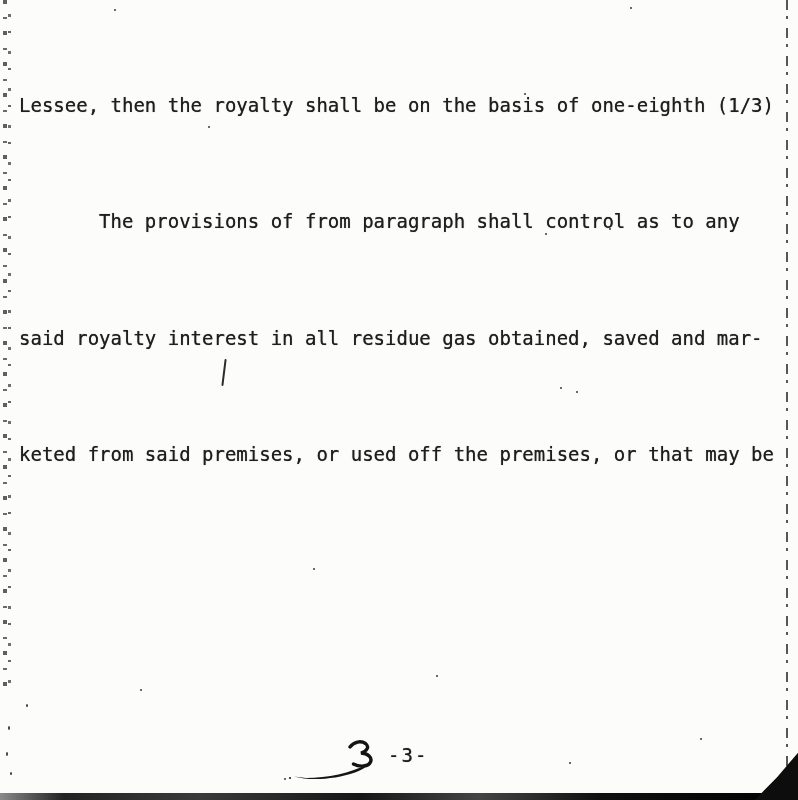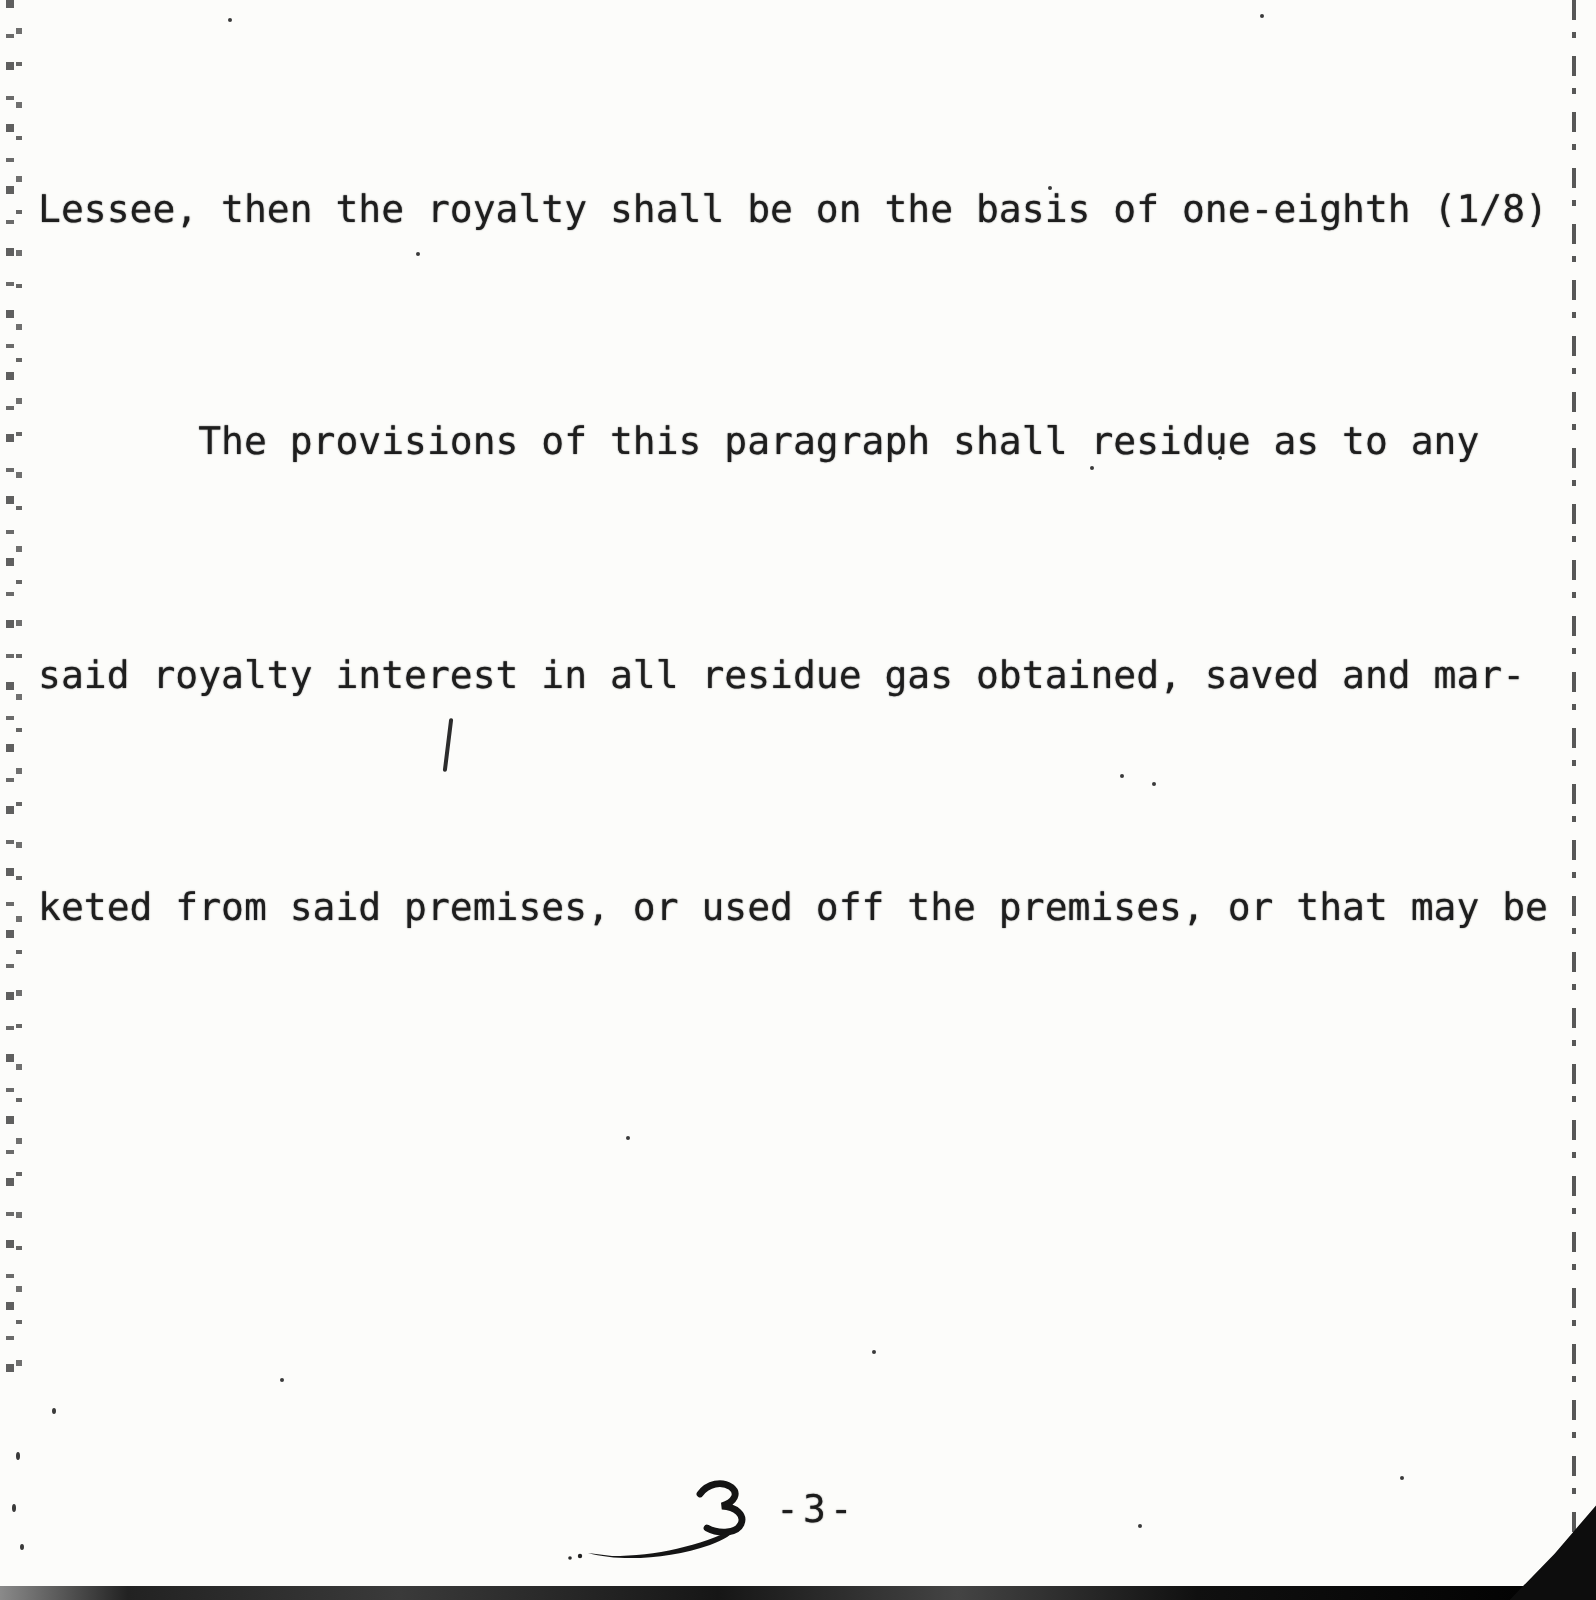--- a/index.html
+++ b/index.html
@@ -61,22 +61,22 @@
     transform:rotate(7deg);
   }
   .speck{position:absolute;background:#3a3a3a;border-radius:50%;}
 </style>
 </head>
 <body>
 
 <div class="page">
 
   <div class="text-block">
-    <div class="text-line">Lessee, then the royalty shall be on the basis of one-eighth (1/8)</div>
-    <div class="text-line">       The provisions of this paragraph shall residue as to any</div>
+    <div class="text-line">Lessee, then the royalty shall be on the basis of one-eighth (1/3)</div>
+    <div class="text-line">       The provisions of from paragraph shall control as to any</div>
     <div class="text-line">said royalty interest in all residue gas obtained, saved and mar-</div>
     <div class="text-line">keted from said premises, or used off the premises, or that may be</div>
     
     
     
     
     
     
     
     

